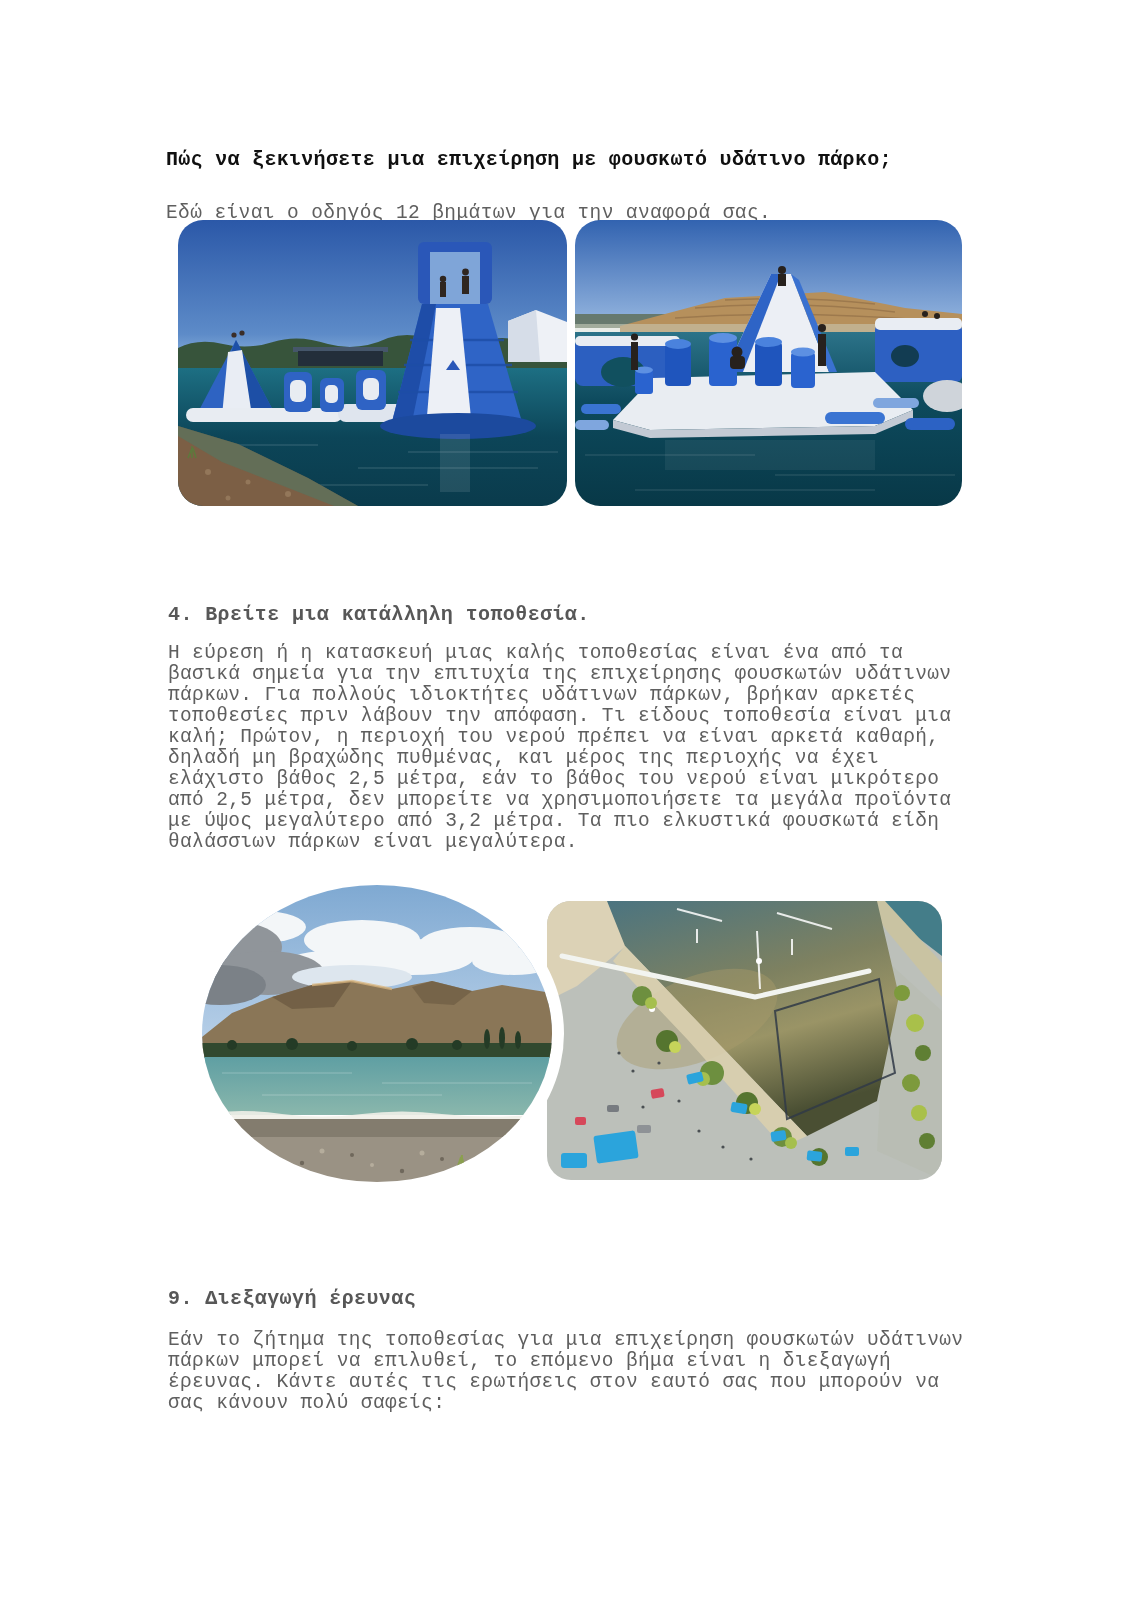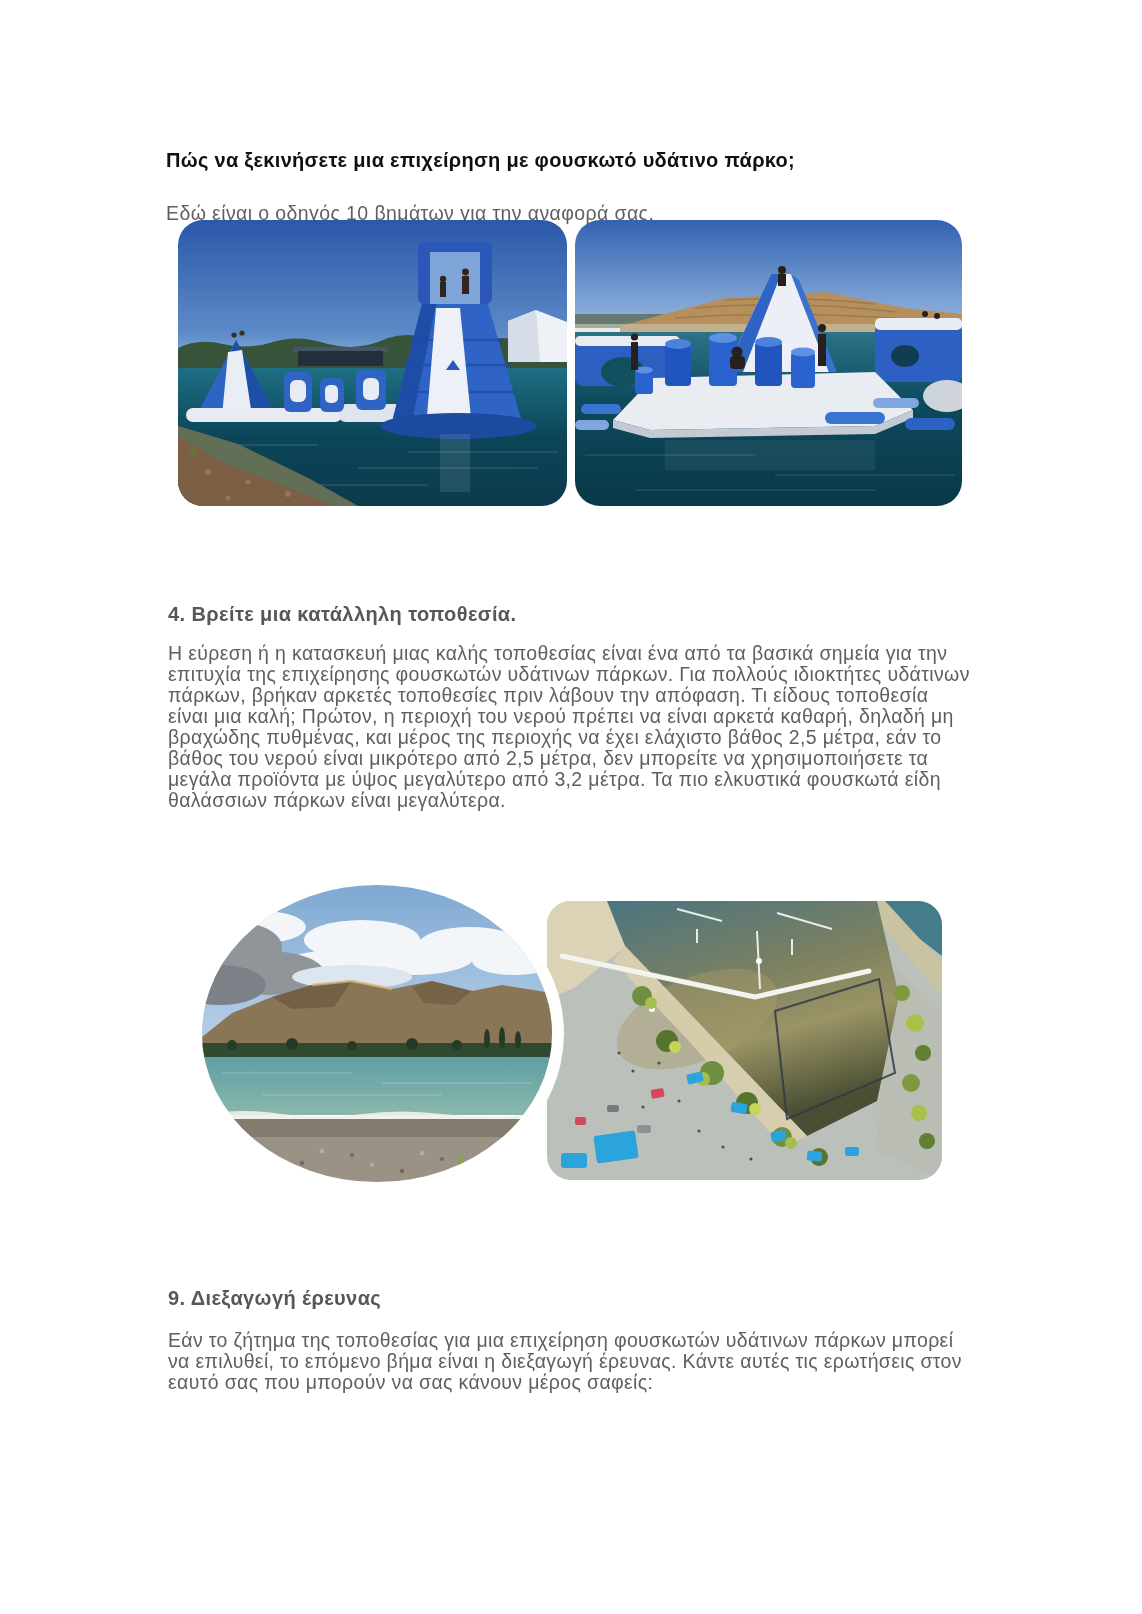--- a/index.html
+++ b/index.html
@@ -1,21 +1,21 @@
 <!DOCTYPE html>
 <html lang="el"><head>
 <meta charset="utf-8">
 <style>
   html,body{margin:0;padding:0;}
   body{
     width:1142px;height:1614px;position:relative;background:#ffffff;
     font-family:"Liberation Sans","DejaVu Sans",sans-serif;
     overflow:hidden;
   }
-  .abs{position:absolute;}
+  .abs{position:absolute;font-family:Liberation Mono, monospace;}
   .doc-title{
     left:166px;top:134px;width:840px;
     font-size:20px;font-weight:bold;color:#101010;
     letter-spacing:.3px;line-height:26px;
   }
   .doc-intro{
     left:166px;top:180px;width:840px;
     font-size:19.5px;color:#5f5f5f;letter-spacing:.4px;line-height:26px;
   }
   .photo-row1{
@@ -47,21 +47,21 @@
     padding:12px;box-sizing:border-box;z-index:3;
   }
   .oval-inner{
     width:350px;height:297px;border-radius:50%;overflow:hidden;
   }
 </style>
 </head>
 <body>
 
 <h1 class="abs doc-title">Πώς να ξεκινήσετε μια επιχείρηση με φουσκωτό υδάτινο πάρκο;</h1>
-<p class="abs doc-intro">Εδώ είναι ο οδηγός 10 βημάτων για την αναφορά σας.</p>
+<p class="abs doc-intro">Εδώ είναι ο οδηγός 12 βημάτων για την αναφορά σας.</p>
 
 <div class="abs photo-row1">
   <figure class="photo">
     <svg width="389" height="286" viewBox="0 0 389 286" role="img" aria-label="Φουσκωτό υδάτινο πάρκο με μεγάλη τσουλήθρα σε λίμνη">
       <defs>
         <linearGradient id="sky1" x1="0" y1="0" x2="0" y2="1">
           <stop offset="0" stop-color="#2b58a8"></stop>
             <stop offset=".75" stop-color="#5d8bc8"></stop>
             <stop offset="1" stop-color="#9dc0e4"></stop>
         </linearGradient>
@@ -376,13 +376,13 @@
       </g>
       <g stroke="#8aa04e" stroke-width="2" fill="none">
         <path d="M255,284 l4,-12 M259,284 l1,-14 M263,284 l-3,-11"></path>
         <path d="M300,262 l4,-11 M304,262 l0,-13 M308,262 l-3,-10"></path>
       </g>
     </svg>
   </div>
 </figure>
 
 <h2 class="abs section-heading s2">9. Διεξαγωγή έρευνας</h2>
-<p class="abs body-par p2">Εάν το ζήτημα της τοποθεσίας για μια επιχείρηση φουσκωτών υδάτινων πάρκων μπορεί να επιλυθεί, το επόμενο βήμα είναι η διεξαγωγή έρευνας. Κάντε αυτές τις ερωτήσεις στον εαυτό σας που μπορούν να σας κάνουν μέρος σαφείς:</p>
+<p class="abs body-par p2">Εάν το ζήτημα της τοποθεσίας για μια επιχείρηση φουσκωτών υδάτινων πάρκων μπορεί να επιλυθεί, το επόμενο βήμα είναι η διεξαγωγή έρευνας. Κάντε αυτές τις ερωτήσεις στον εαυτό σας που μπορούν να σας κάνουν πολύ σαφείς:</p>
 
 </body></html>

